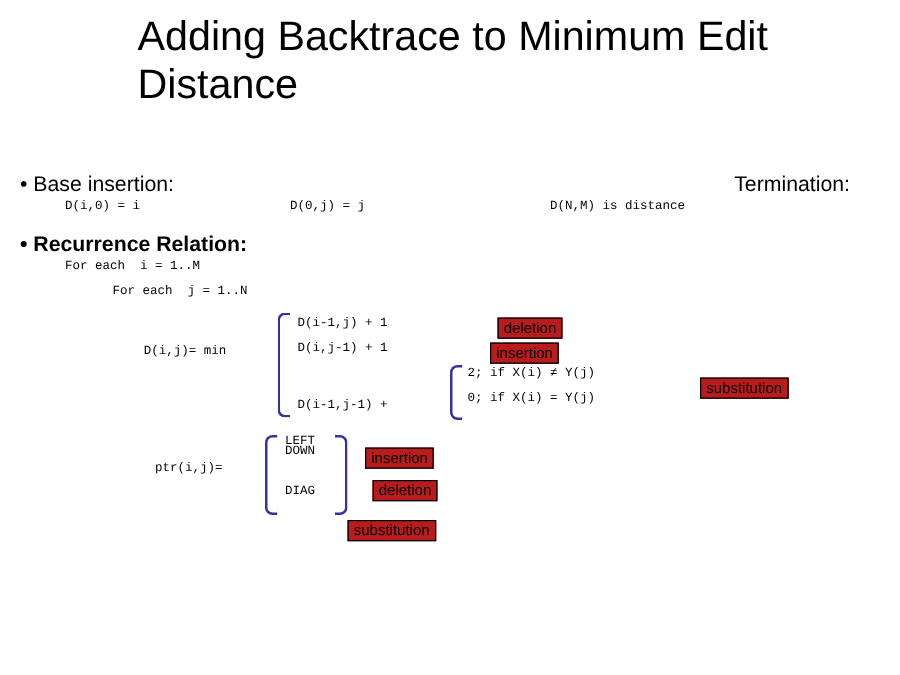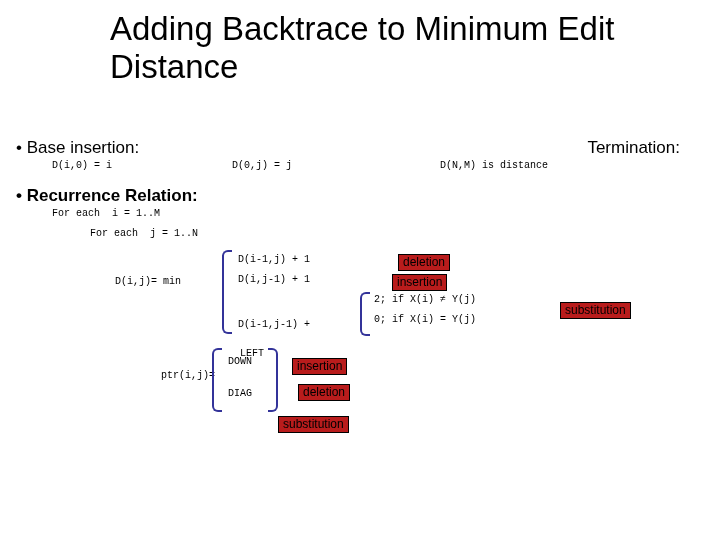--- a/index.html
+++ b/index.html
@@ -103,25 +103,25 @@
 
 <div class="brace2" style="left:360px; top:292px; width:8px; height:40px;"></div>
 
 <div class="txt mono" style="left:374px; top:294px;">2; if X(i) ≠ Y(j)</div>
 <div class="txt mono" style="left:374px; top:314px;text-align:center;">0; if X(i) = Y(j)</div>
 
 <div class="tag" style="left:398px; top:254px;">deletion</div>
 <div class="tag" style="left:392px; top:274px;">insertion</div>
 <div class="tag" style="left:560px; top:302px;">substitution</div>
 
-<div class="txt mono" style="left:124px; top:370px;margin-left:37px;">ptr(i,j)=</div>
+<div class="txt mono" style="left:124px; top:370px;">ptr(i,j)=</div>
 
 <div class="brace" style="left:212px; top:348px; width:8px; height:60px;"></div>
 
-<div class="txt mono" style="left:240px; top:348px;">LEFT</div>
+<div class="txt mono" style="left:228px; top:348px;">LEFT</div>
 <div class="txt mono" style="left:228px; top:356px;">DOWN</div>
 <div class="txt mono" style="left:228px; top:388px;">DIAG</div>
 
 <div class="brace-right" style="left:268px; top:348px; width:8px; height:60px;"></div>
 
 <div class="tag" style="left:292px; top:358px;">insertion</div>
 <div class="tag" style="left:298px; top:384px;">deletion</div>
 <div class="tag" style="left:278px; top:416px;">substitution</div>
 
 </body></html>

